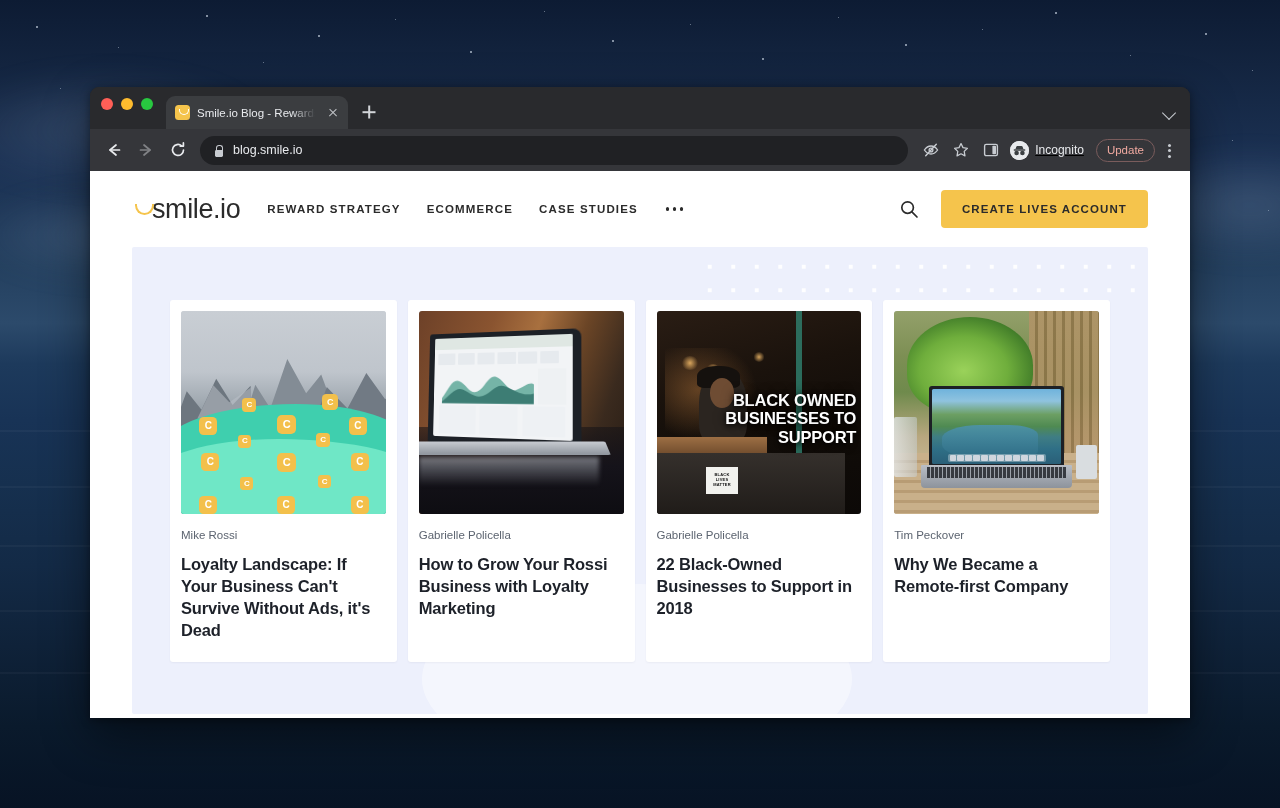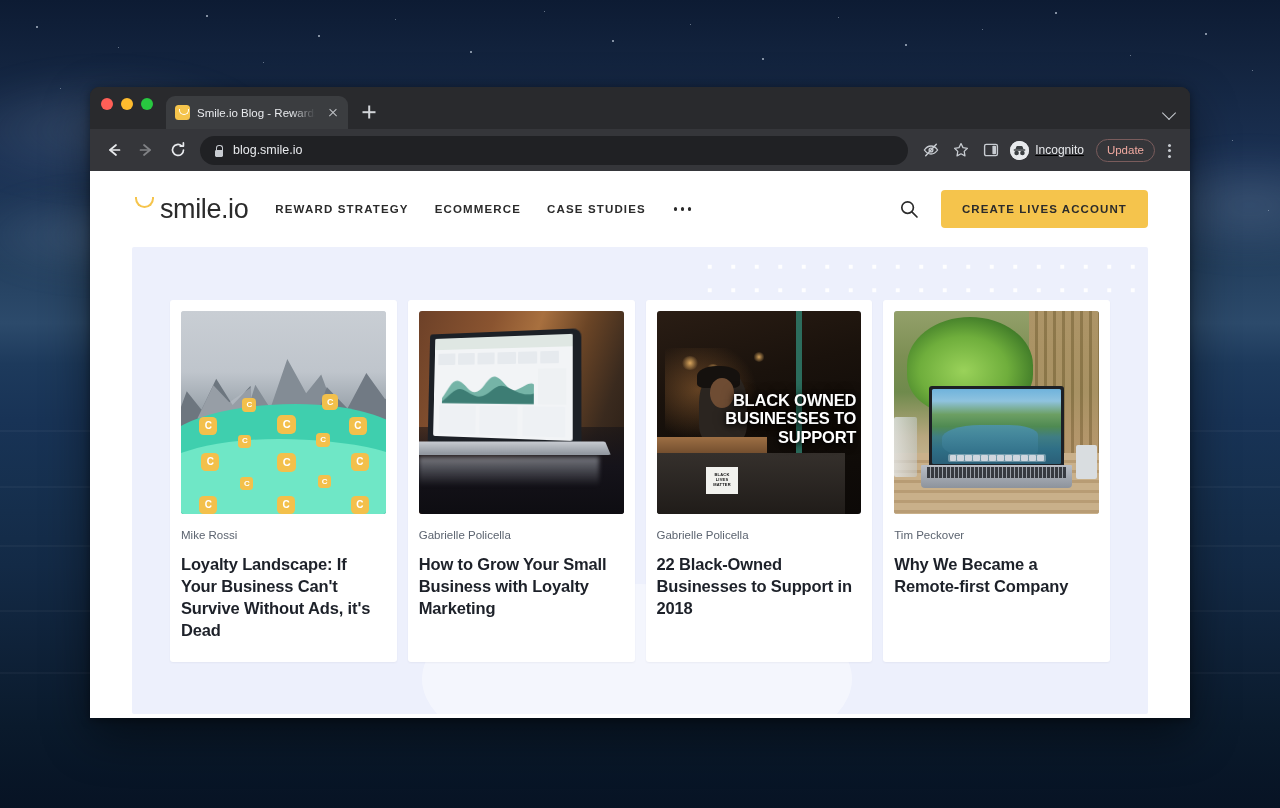--- a/index.html
+++ b/index.html
@@ -296,21 +296,21 @@
   
   .site-header {
     height: 76px;
     display: flex;
     align-items: center;
     padding: 0 42px 0 45px;
     background: #fff;
     position: relative;
     z-index: 3;
   }
-  .logo { display: flex; align-items: flex-start; gap: 8px; flex: 0 0 auto; }
+  .logo { display: flex; align-items: center; flex: 0 0 auto; }
   .logo-mark {
     width: 17px; height: 17px;
     position: relative;
   }
   .logo-mark::after {
     content: "";
     position: absolute;
     left: 0; top: 3px;
     width: 15px; height: 9px;
     border: 2.4px solid #f5c44c;
@@ -729,21 +729,21 @@
                     <div class="sb-card" style="left:4%;  width:28%;"></div>
                     <div class="sb-card" style="left:35%; width:28%;"></div>
                     <div class="sb-card" style="left:66%; width:29%;"></div>
                   </div>
                 </div>
                 <div class="laptop-base"></div>
                 <div class="laptop-refl"></div>
               </div>
             </div>
             <div class="card-author">Gabrielle Policella</div>
-            <h3 class="card-title">How to Grow Your Small Business with Loyalty Marketing</h3>
+            <h3 class="card-title">How to Grow Your Rossi Business with Loyalty Marketing</h3>
           </article>
 
           <article class="card">
             <div class="thumb">
               <div class="art-bar">
                 <div class="bar-warm"></div>
                 <div class="bar-light" style="left:12%; top:22%; width:9%;  height:7%;"></div>
                 <div class="bar-light" style="left:24%; top:26%; width:7%;  height:5%;"></div>
                 <div class="bar-light" style="left:47%; top:20%; width:6%;  height:5%;"></div>
                 <div class="bar-greenpipe"></div>

